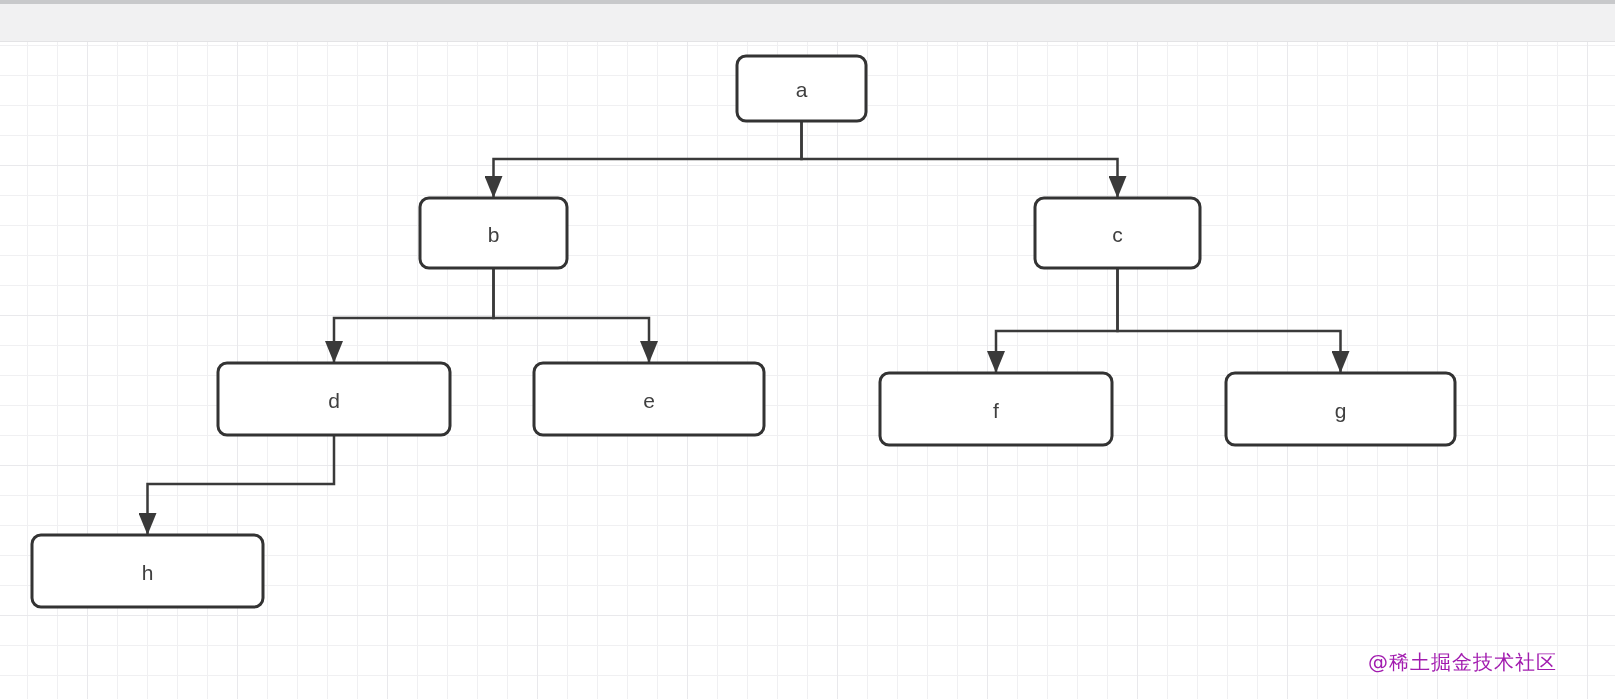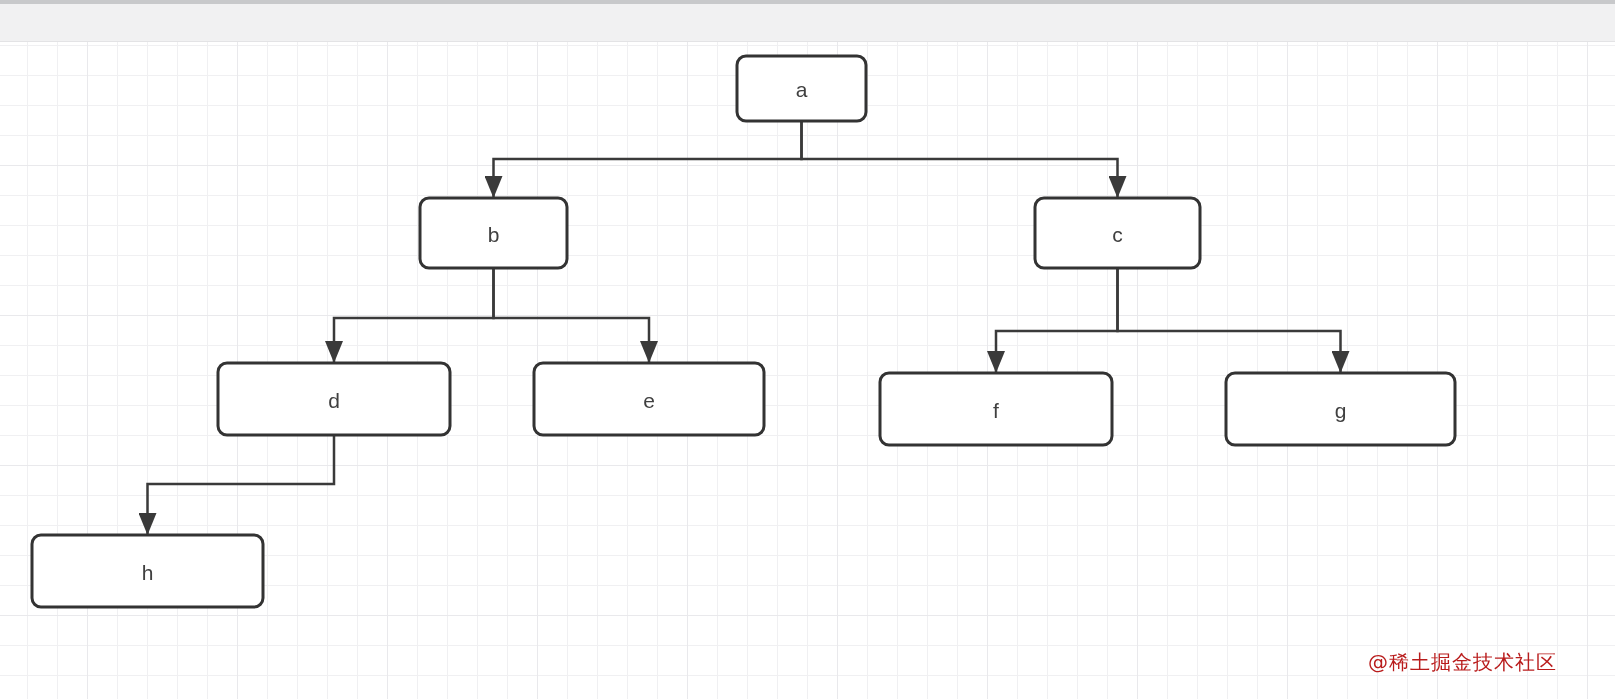--- a/index.html
+++ b/index.html
@@ -74,21 +74,21 @@
     fill: none;
     stroke: #3a3a3a;
     stroke-width: 2.5px;
   }
   .watermark {
     position: absolute;
     right: 58px;
     top: 649px;
     font-size: 20px;
     letter-spacing: 1px;
-    color: #b91c1c;
+    color: #a21caf;
     font-family: "DejaVu Sans", "Liberation Sans", sans-serif;
     z-index: 3;
     white-space: nowrap;
   }
 </style>
 </head>
 <body>
 
 <div class="app">
   <div class="window-strip"></div>

